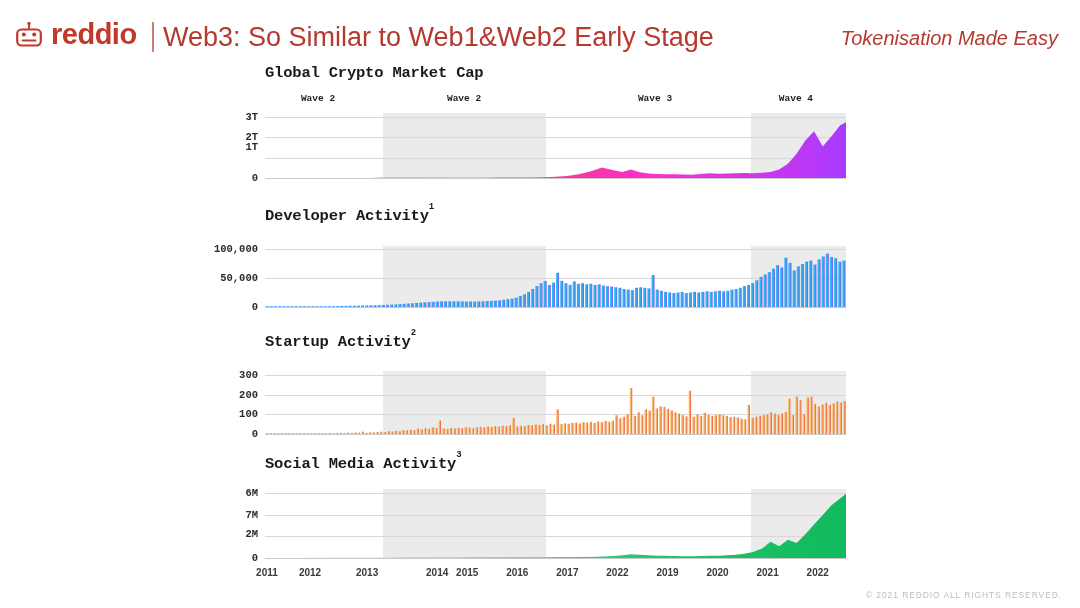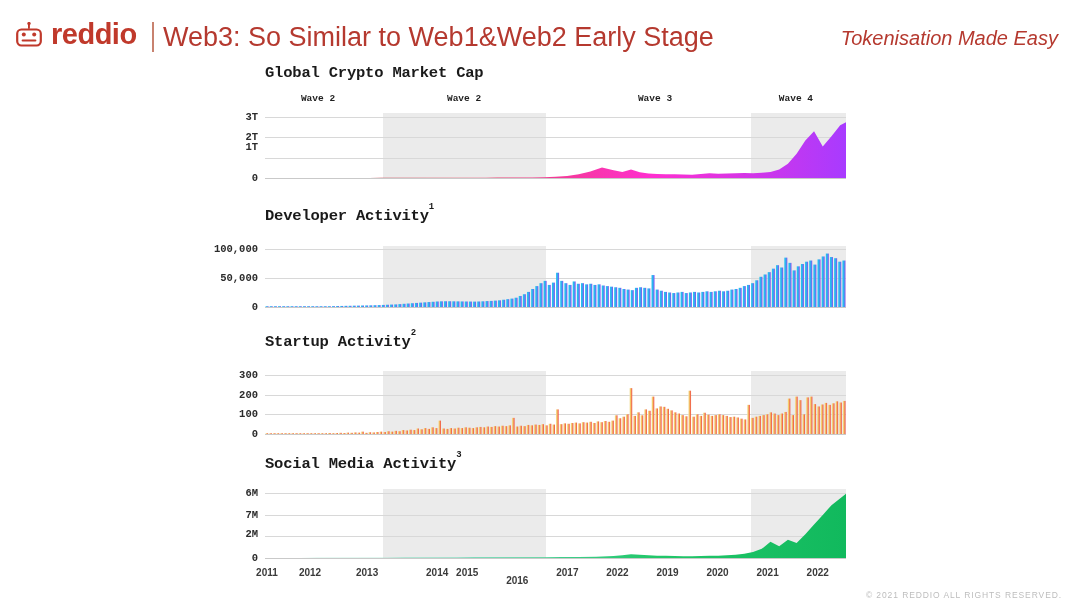--- a/index.html
+++ b/index.html
@@ -495,21 +495,21 @@
           <path d="M 0 69.00 L 0.00 68.89 L 17.43 68.89 L 34.86 68.89 L 52.29 68.78 L 69.72 68.78 L 87.15 68.78 L 104.58 68.68 L 122.01 68.68 L 139.44 68.57 L 156.87 68.57 L 174.30 68.46 L 191.73 68.46 L 209.16 68.35 L 226.59 68.35 L 244.02 68.25 L 261.45 68.14 L 278.88 68.14 L 296.31 68.03 L 313.74 67.92 L 331.17 67.71 L 348.60 67.06 L 357.31 66.20 L 366.03 65.33 L 374.75 65.77 L 383.46 66.20 L 392.18 66.63 L 400.89 66.84 L 409.60 67.06 L 418.32 67.17 L 427.03 67.28 L 435.75 67.06 L 444.47 66.84 L 453.18 66.63 L 461.90 66.20 L 470.61 65.77 L 479.32 64.69 L 488.04 63.07 L 496.75 59.84 L 505.47 52.83 L 514.19 57.14 L 522.90 50.67 L 531.62 53.91 L 540.33 45.28 L 549.04 35.58 L 557.76 25.88 L 566.48 16.17 L 581.00 4.85 L 581 69.00 Z" fill="url(#grad3)"></path>
         </svg>
       </div>
     </div>
     <div class="xaxis" style="left: 0px; top: 567px; width: 1080px; height: 16px;">
       <div class="xtick" style="left: 266.975px;">2011</div>
       <div class="xtick" style="left: 310px;">2012</div>
       <div class="xtick" style="left: 367.082px;">2013</div>
       <div class="xtick" style="left: 417.164px; margin-left: 20px;">2014</div>
       <div class="xtick" style="left: 467.246px;">2015</div>
-      <div class="xtick" style="left: 517.27px; margin-top: 8px;">2016</div>
+      <div class="xtick" style="left: 517.27px;">2016</div>
       <div class="xtick" style="left: 567.352px;">2017</div>
       <div class="xtick" style="left: 617.435px;">2022</div>
       <div class="xtick" style="left: 667.517px;">2019</div>
       <div class="xtick" style="left: 717.541px;">2020</div>
       <div class="xtick" style="left: 767.623px;">2021</div>
       <div class="xtick" style="left: 817.705px;">2022</div>
     </div>
   </div>
 
 <div id="footer">© 2021 REDDIO ALL RIGHTS RESERVED.</div>

